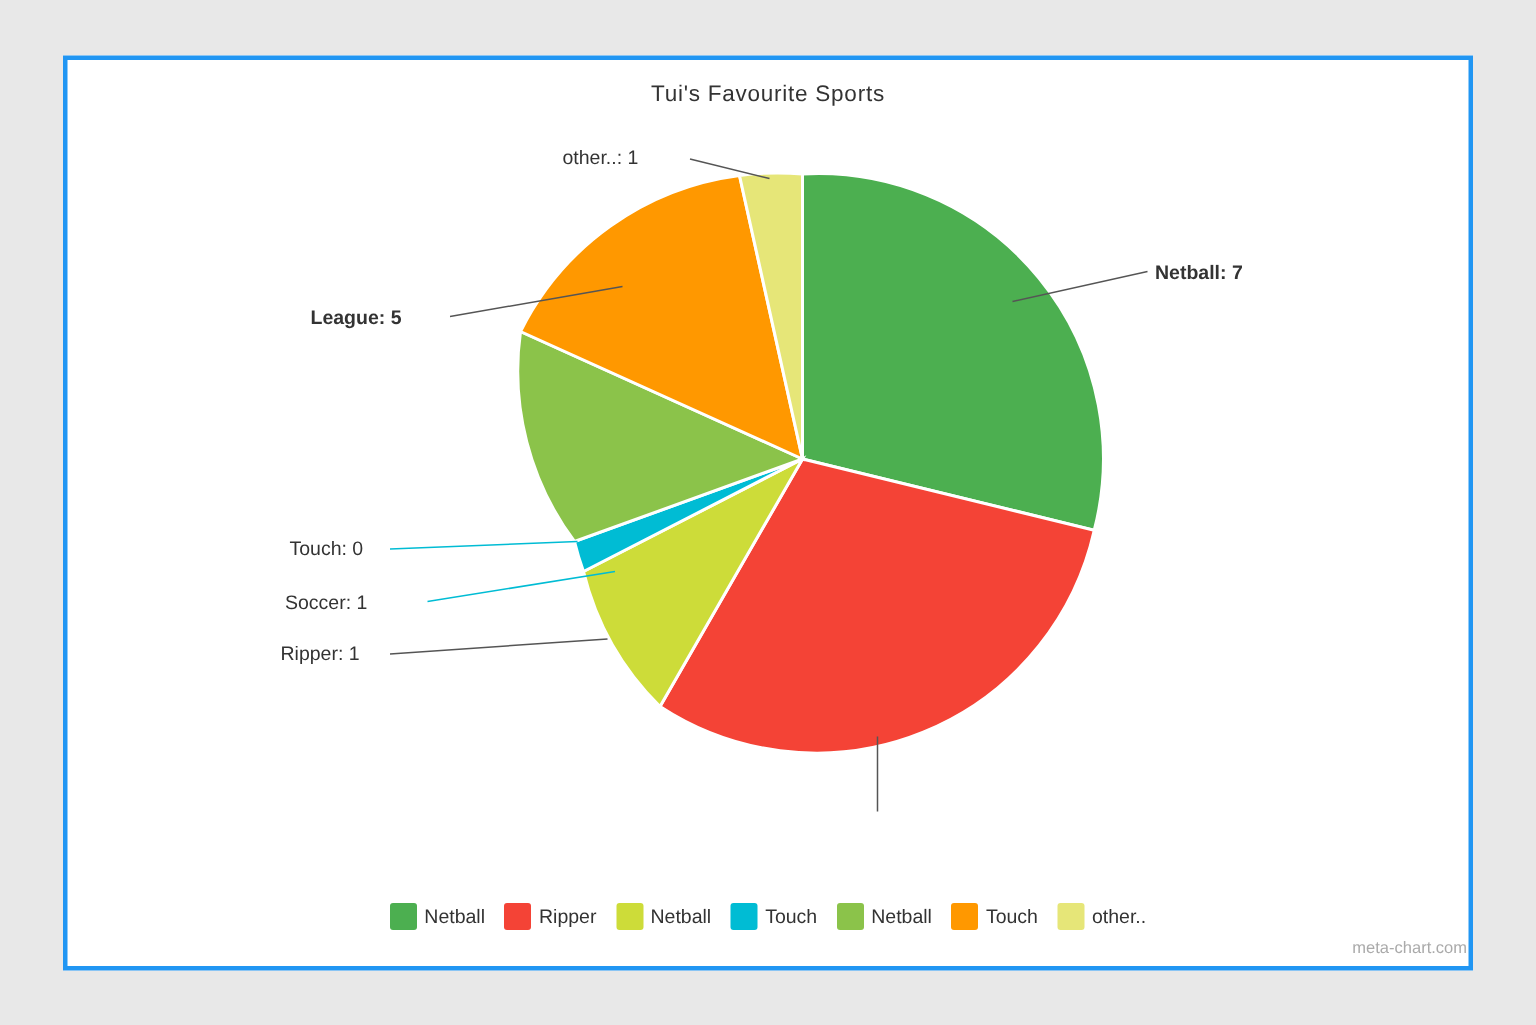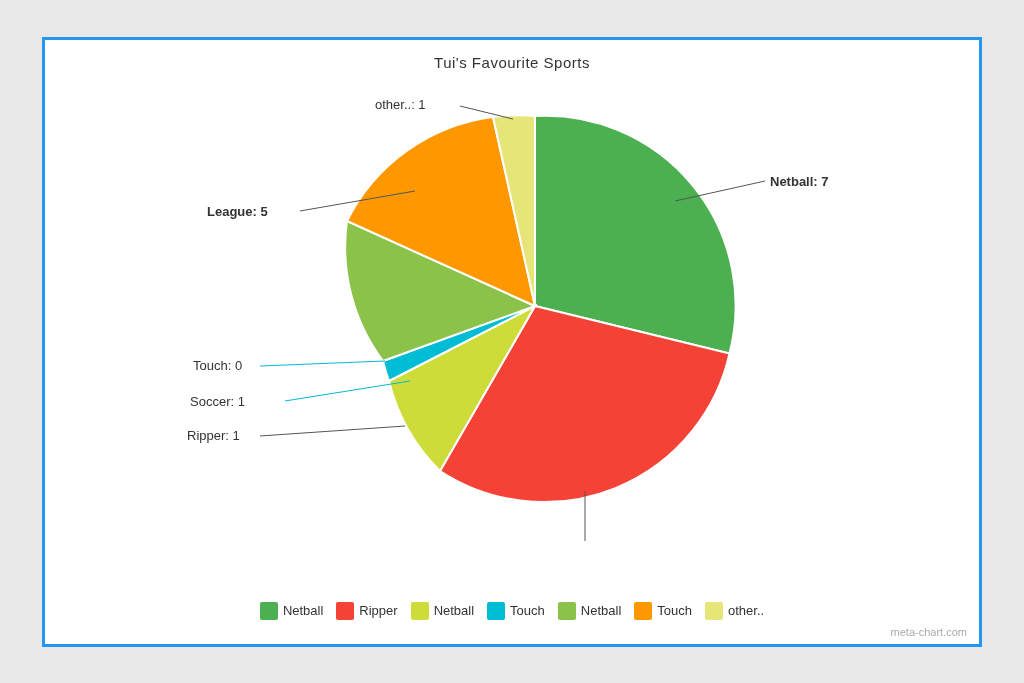--- a/index.html
+++ b/index.html
@@ -51,21 +51,21 @@
       color: #333;
     }
     .legend-swatch {
       width: 18px;
       height: 18px;
       border-radius: 2px;
     }
     .watermark {
       position: absolute;
       bottom: 6px;
-      right: 12px;
+      right: 1px;
       font-size: 11px;
       color: #aaa;
     }
   </style>
 </head>
 <body>
 
 <div class="chart-container">
   <div class="chart-title">Tui's Favourite Sports</div>
 

